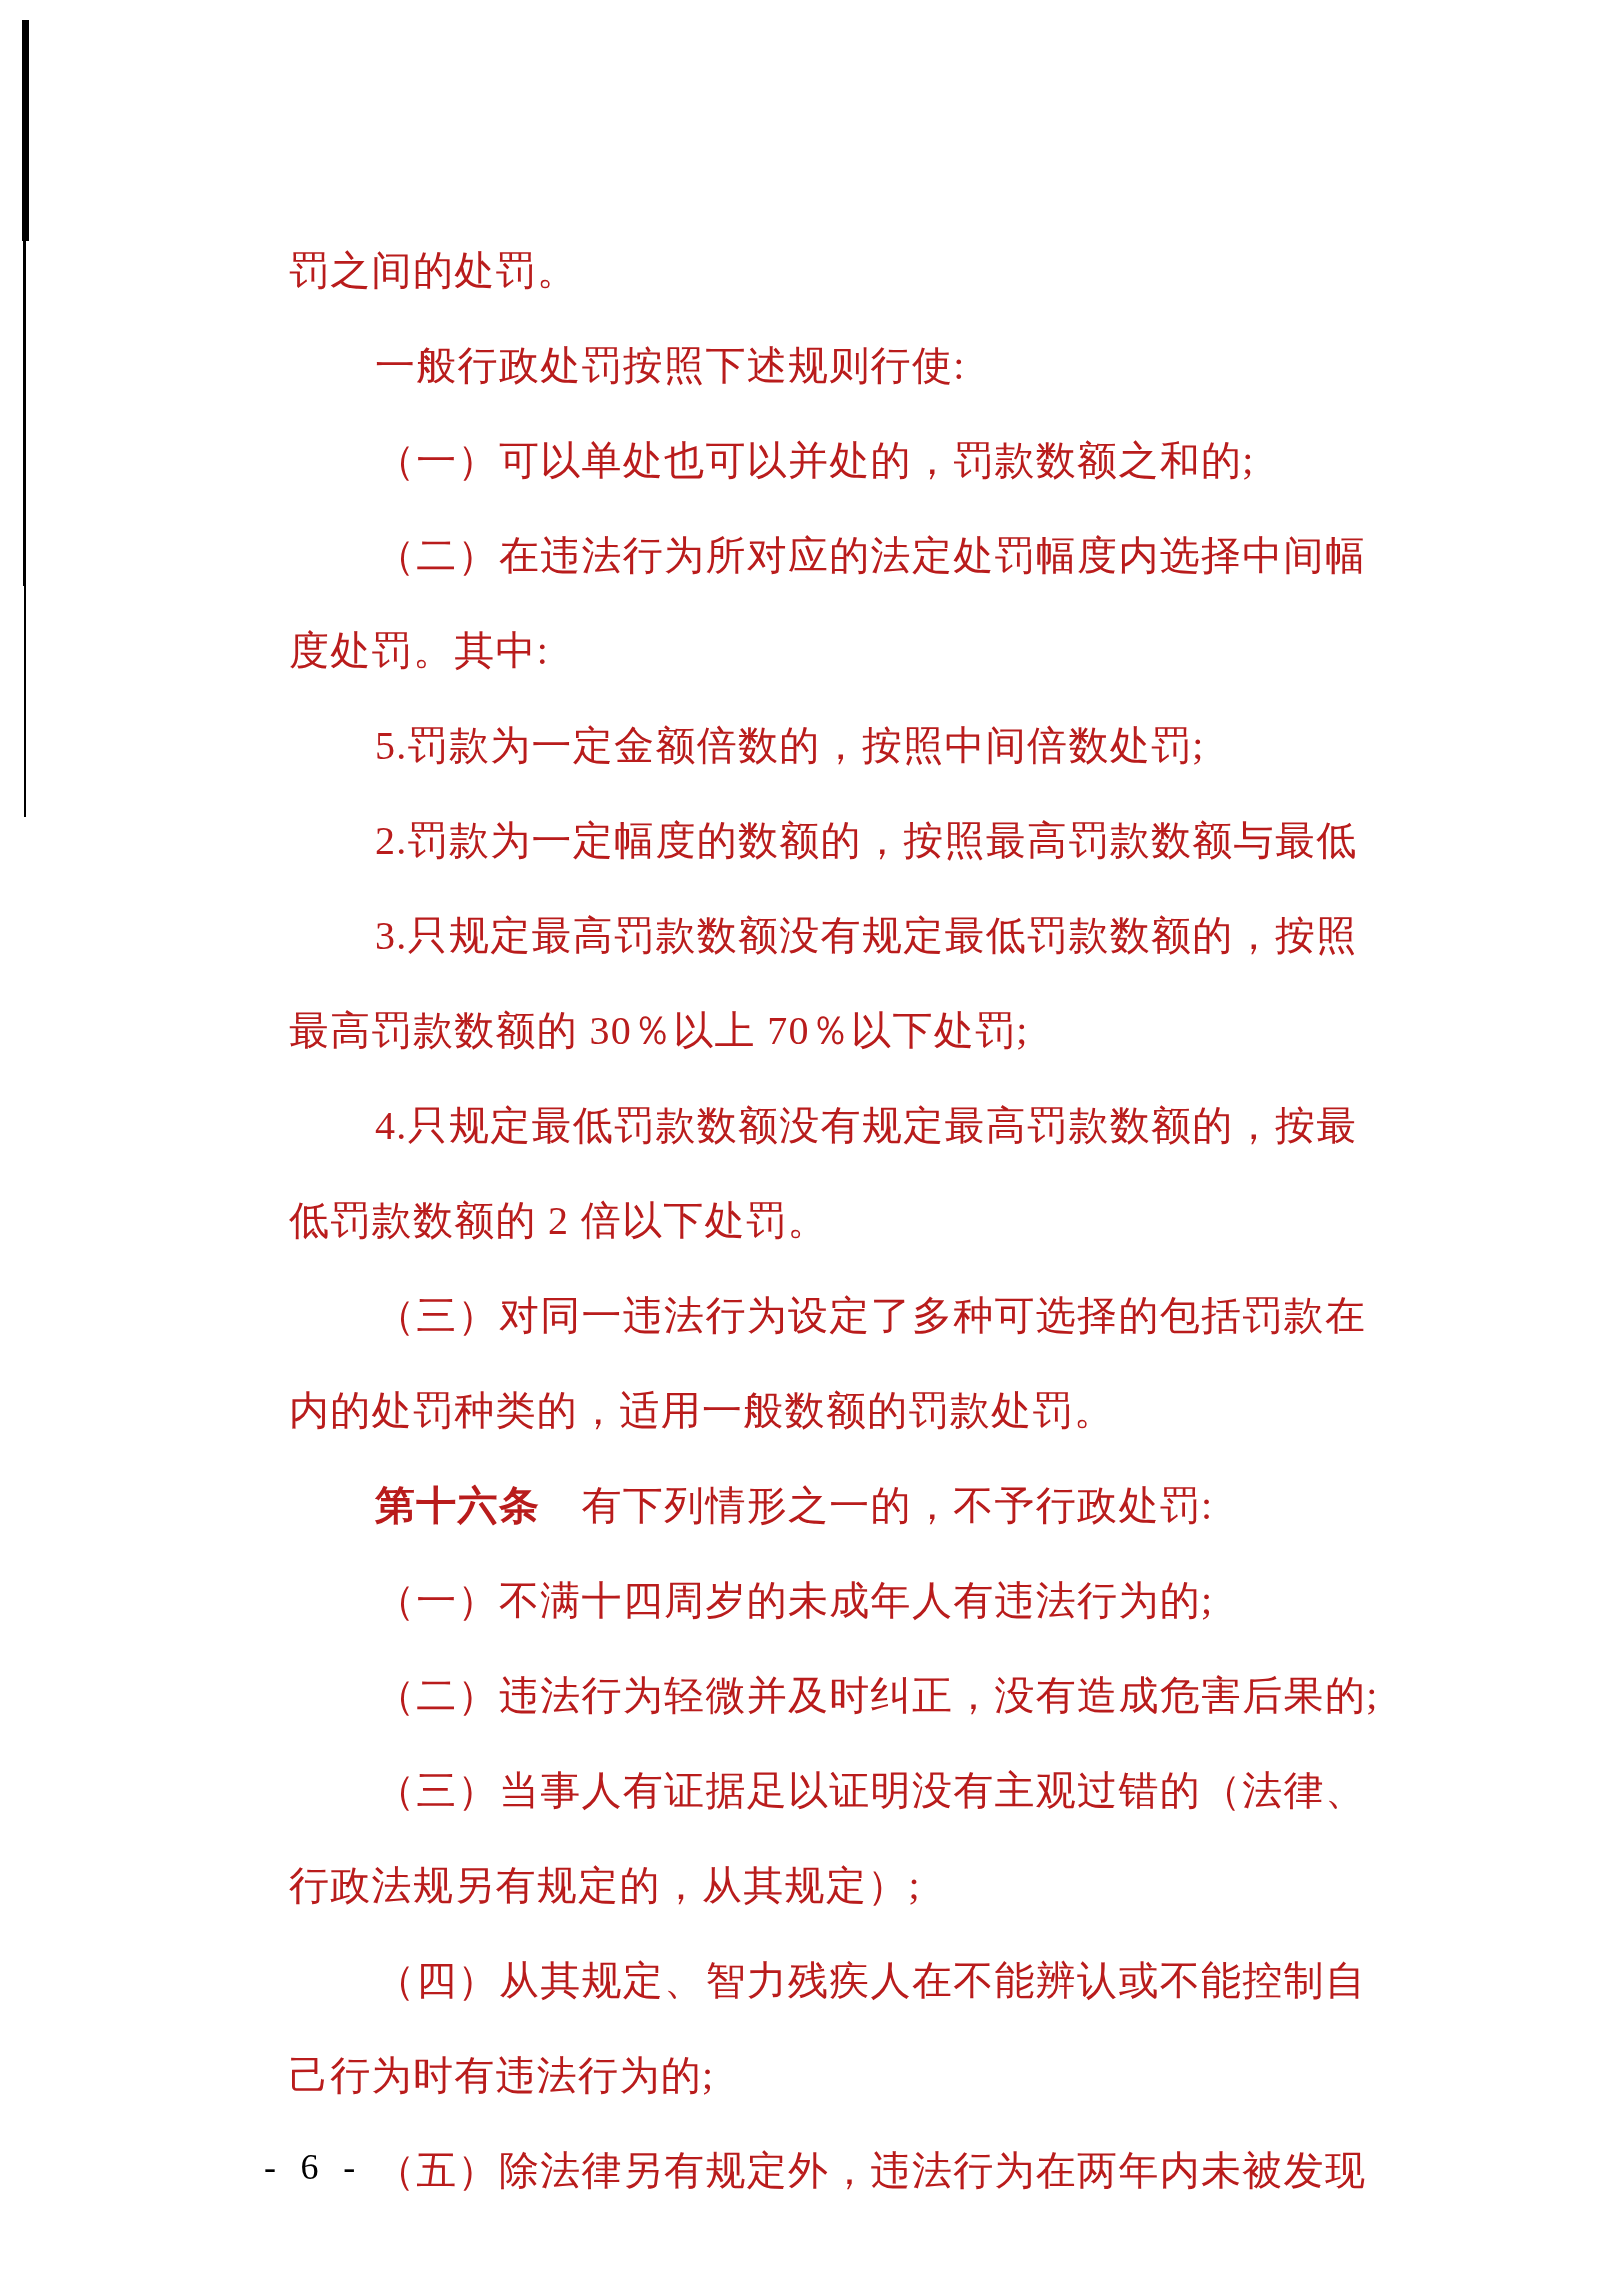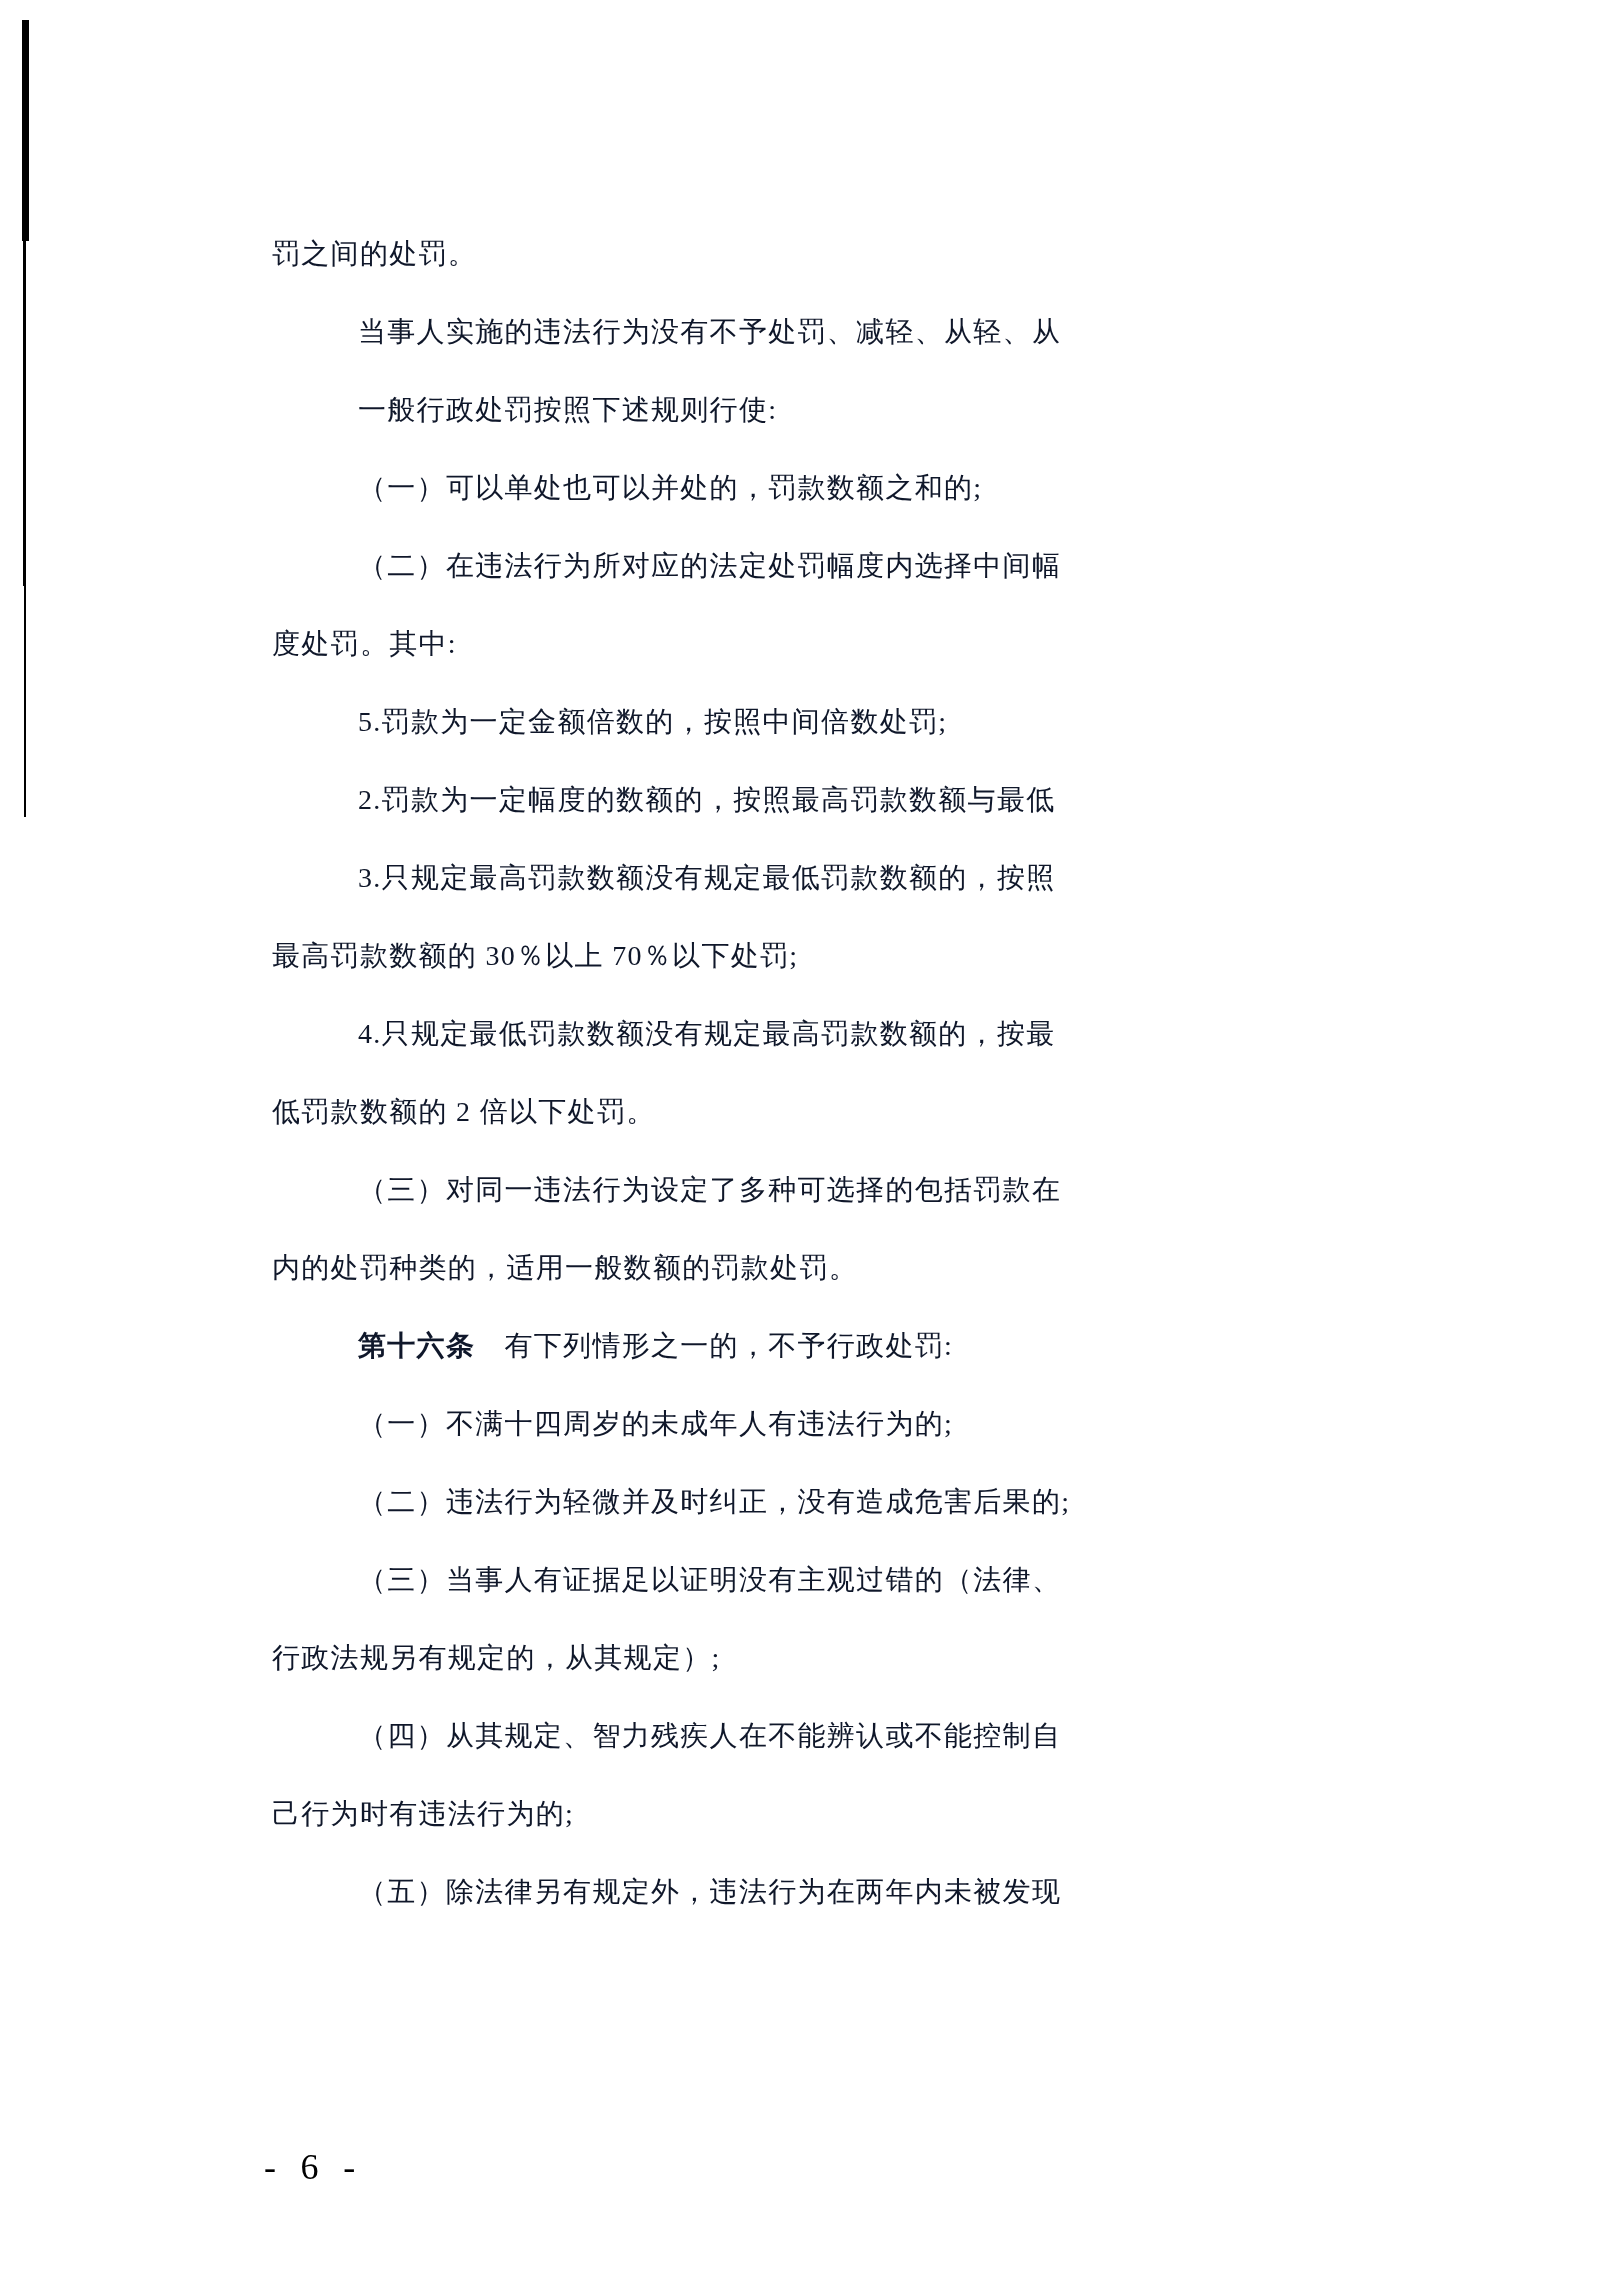--- a/index.html
+++ b/index.html
@@ -15,27 +15,27 @@
     overflow: hidden;
   }
   
   .doc-body {
     position: absolute;
     left: 272px;
     top: 215px;
     width: 1173px;
   }
   .line {
-    margin: 0;
+    margin: 17px;
     padding: 0;
     font-family: "Liberation Serif", "DejaVu Serif", serif;
-    font-size: 28px;
+    font-size: 40px;
     line-height: 78px;
     letter-spacing: 1.3px;
-    color: #0f172a;
+    color: #b91c1c;
     white-space: nowrap;
     font-weight: 400;
   }
   .line.indent { text-indent: 86px; }
   .kw { font-weight: 700; }
   
   .page-number {
     position: absolute;
     left: 264px;
     top: 2146px;
@@ -58,21 +58,20 @@
 
   <div>
     <div class="streak s1"></div>
     <div class="streak s2"></div>
     <div class="streak s3"></div>
   </div>
 
   <main class="doc-body" id="doc-body">
   <p class="line"><span class="txt">罚之间的处罚。</span></p>
 
-  <p class="line indent"><span class="txt">当事人实施的违法行为没有不予处罚、减轻、从轻、从</span></p>
 
 
   <p class="line indent"><span class="txt">一般行政处罚按照下述规则行使:</span></p>
 
   <p class="line indent"><span class="txt">（一）可以单处也可以并处的，罚款数额之和的;</span></p>
 
   <p class="line indent"><span class="txt">（二）在违法行为所对应的法定处罚幅度内选择中间幅</span></p>
 
   <p class="line"><span class="txt">度处罚。其中:</span></p>
 

